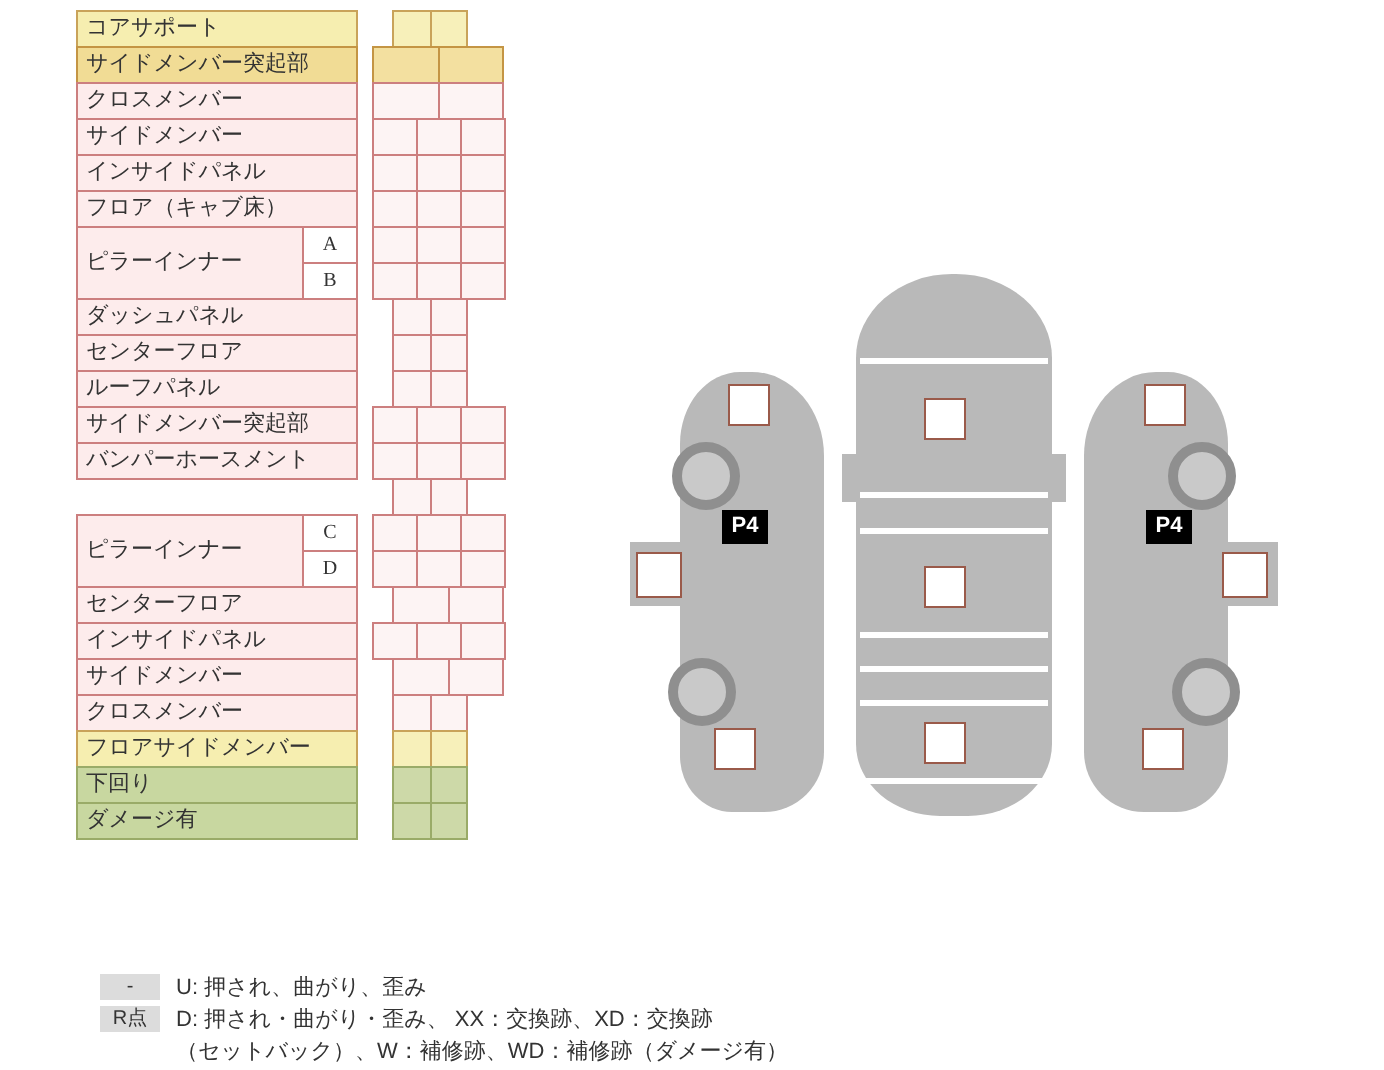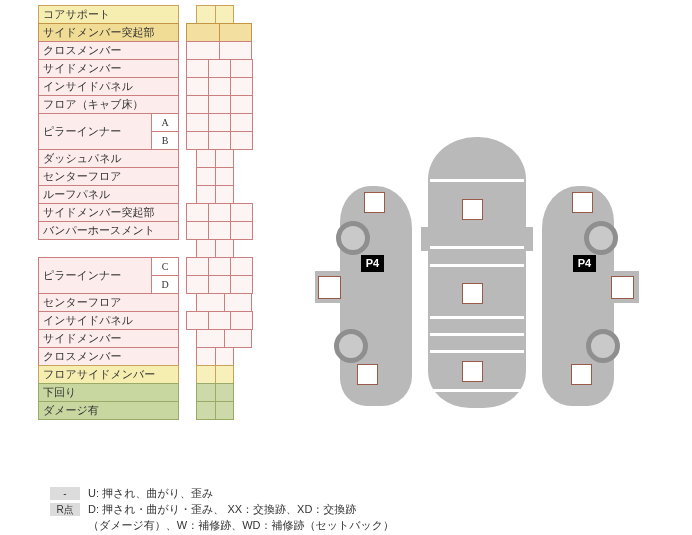--- a/index.html
+++ b/index.html
@@ -295,17 +295,17 @@
   <div class="legend">
     <div class="legend-row">
       <span class="lkey">-</span>
       <span class="ltext">U: 押され、曲がり、歪み</span>
     </div>
     <div class="legend-row">
       <span class="lkey">R点</span>
       <span class="ltext">D: 押され・曲がり・歪み、 XX：交換跡、XD：交換跡</span>
     </div>
     <div class="legend-row cont">
-      <span class="ltext">（ダメージ有）、W：補修跡、WD：補修跡（セットバック）</span>
+      <span class="ltext">（セットバック）、W：補修跡、WD：補修跡（ダメージ有）</span>
     </div>
   </div>
 
 </div>
 
 </body></html>

